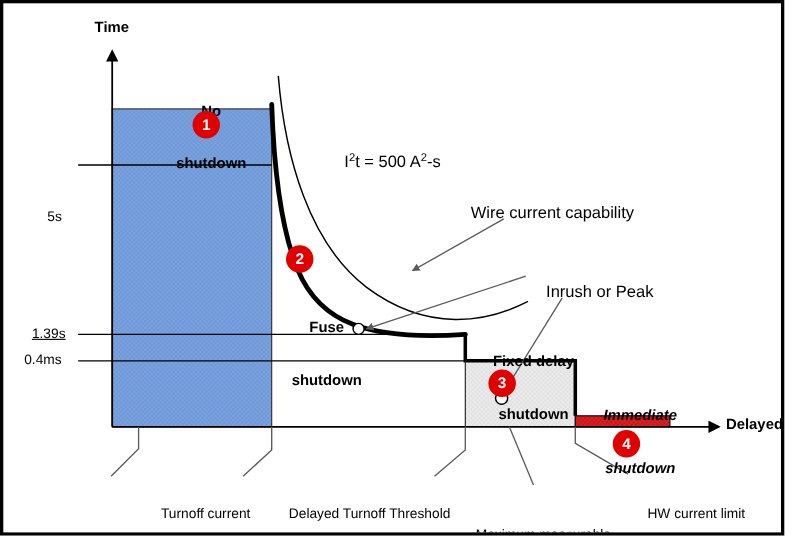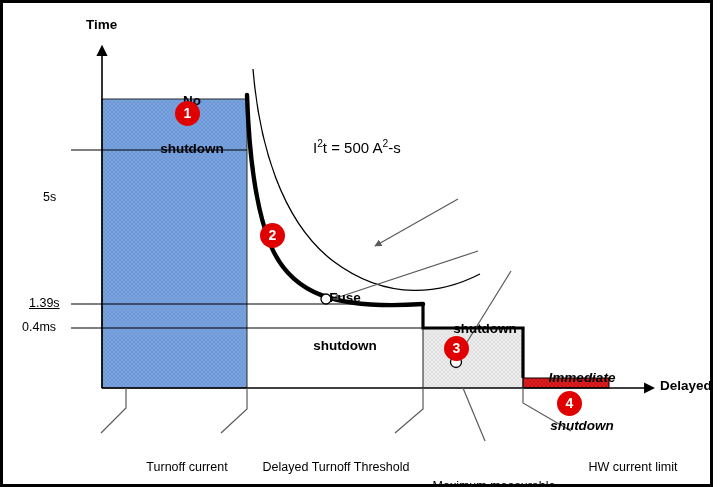--- a/index.html
+++ b/index.html
@@ -148,41 +148,44 @@
   <div class="lbl tick-lbl" style="left:26px; top:293px;text-decoration:underline;">1.39s</div>
 
   <div class="lbl tick-lbl" style="left:19px; top:317px;">0.4ms</div>
 
   <div class="lbl zone-lbl" style="left:136px; top:58px; width:106px;">
     <div>No</div>
     <div>shutdown</div>
   </div>
   <div class="marker" style="left:172px; top:98px;">1</div>
 
-  <div class="lbl zone-lbl" style="left:246px; top:255px; width:96px;margin-left:48px;">
+  <div class="lbl zone-lbl" style="left:246px; top:255px; width:96px;">
     <div>Fuse</div>
     <div>shutdown</div>
   </div>
   <div class="marker" style="left:257px; top:220px;">2</div>
 
   <div class="lbl zone-lbl" style="left:424px; top:286px; width:116px;">
+    <div>Fixed delay</div>
     <div>shutdown</div>
   </div>
   <div class="marker" style="left:441px; top:333px;">3</div>
 
   <div class="lbl zone-lbl" style="left:524px; top:335px; width:110px;font-style:italic;">
     <div>Immediate</div>
     <div>shutdown</div>
   </div>
   <div class="marker" style="left:554px; top:388px;">4</div>
 
   <div class="lbl anno-lbl" style="left:310px; top:136px;"><span>I</span><sup>2</sup><span>t = 500 A</span><sup>2</sup><span>-s</span></div>
 
+  <div class="lbl anno-lbl" style="left:425px; top:182px;">Wire current capability</div>
 
   <div class="lbl anno-lbl" style="left:479px; top:219px; text-align:right; width:112px;">
+    <div>Inrush or Peak</div>
   </div>
 
   <div class="lbl bottom-lbl" style="left:116px; top:427px; width:136px;">
     <div>Turnoff current</div>
     
     
   </div>
 
   <div class="lbl bottom-lbl" style="left:243px; top:427px; width:180px;">
     <div>Delayed Turnoff Threshold</div>

